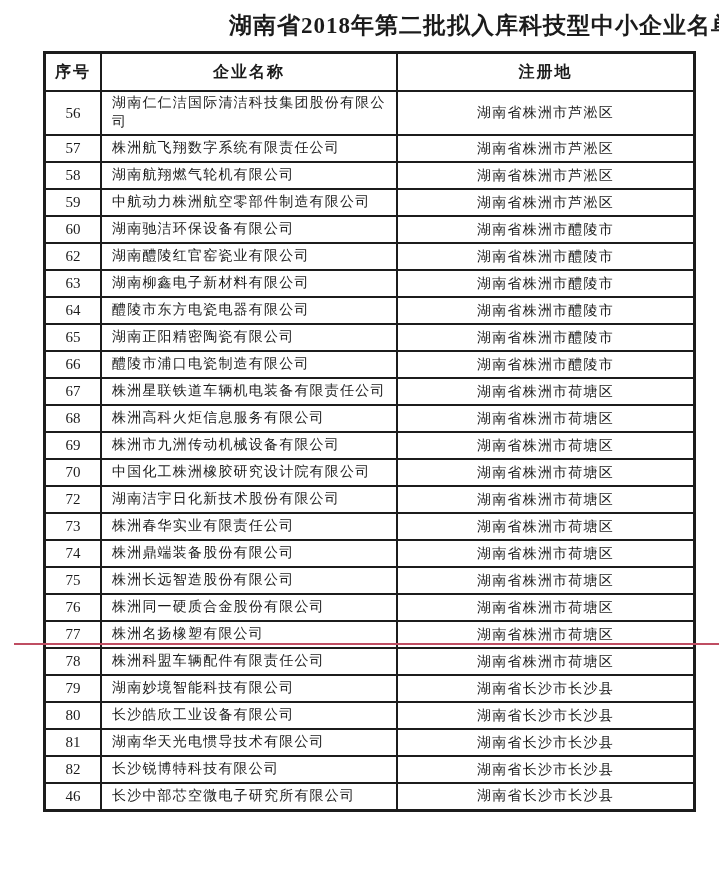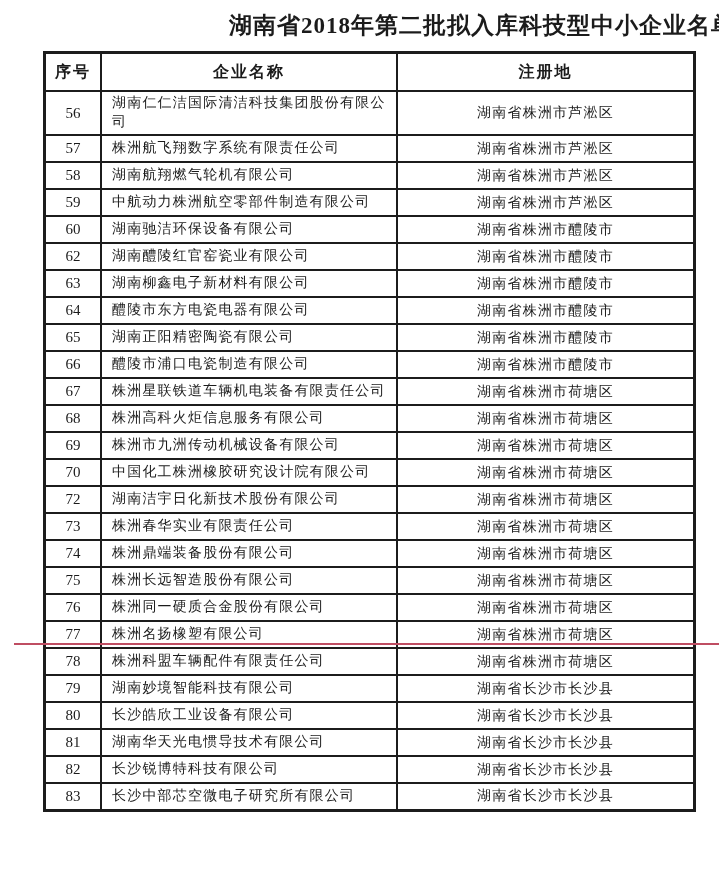--- a/index.html
+++ b/index.html
@@ -203,21 +203,21 @@
     <td class="col-no">81</td>
     <td class="col-name">湖南华天光电惯导技术有限公司</td>
     <td class="col-region">湖南省长沙市长沙县</td>
   </tr>
         <tr>
     <td class="col-no">82</td>
     <td class="col-name">长沙锐博特科技有限公司</td>
     <td class="col-region">湖南省长沙市长沙县</td>
   </tr>
         <tr>
-    <td class="col-no">83</td>
+    <td class="col-no">46</td>
     <td class="col-name">长沙中部芯空微电子研究所有限公司</td>
     <td class="col-region">湖南省长沙市长沙县</td>
   </tr>
       </tbody>
   </table>
 
   <div class="red-line" id="red-line" style="background: rgb(191, 77, 98); top: 643px;"></div>
 
 </div>
 

